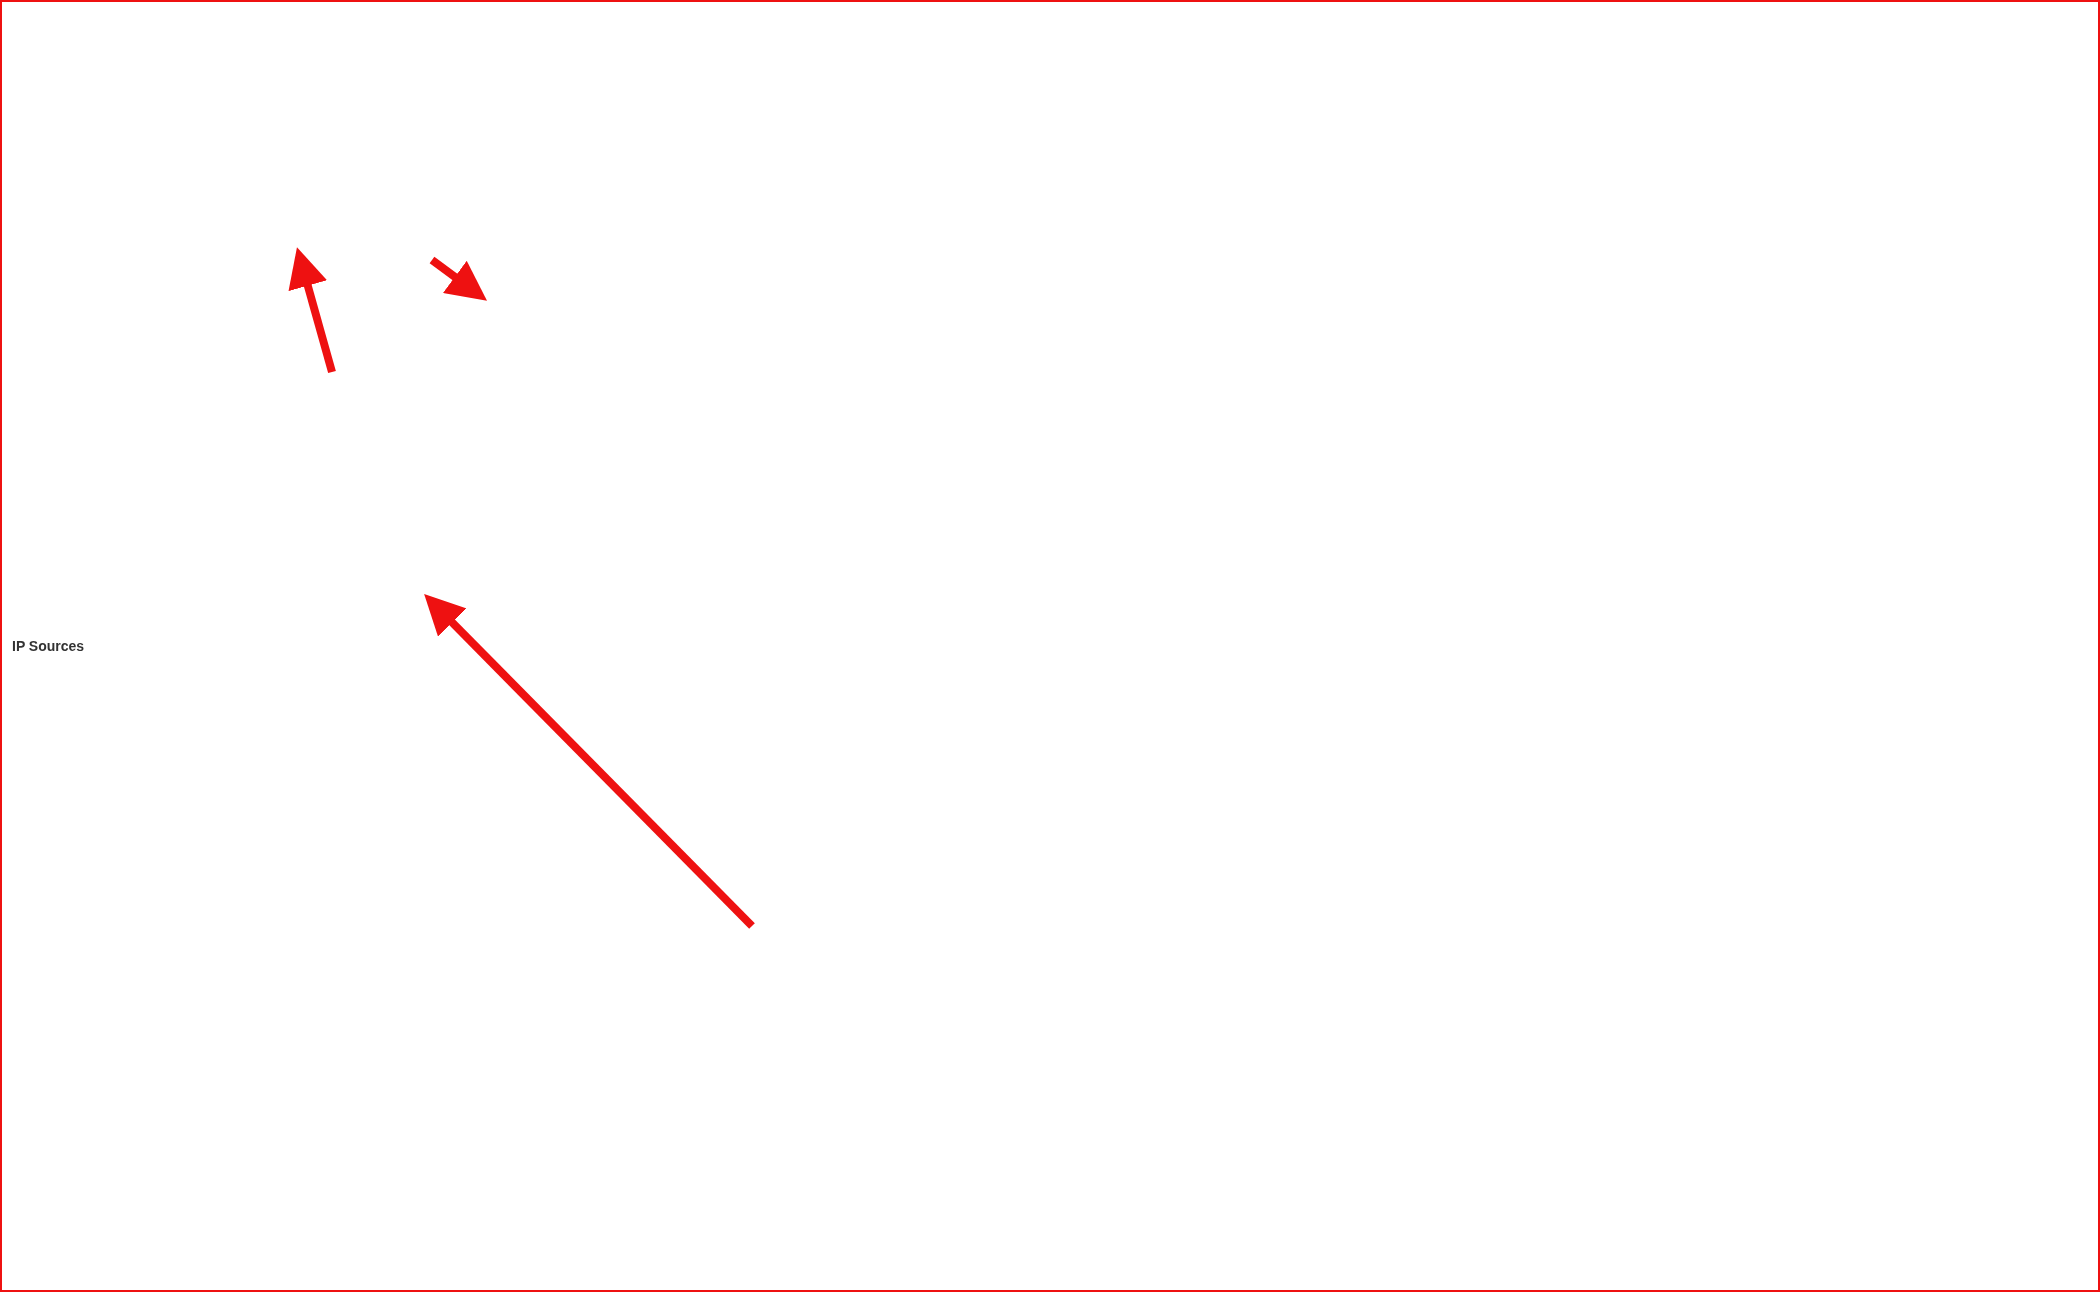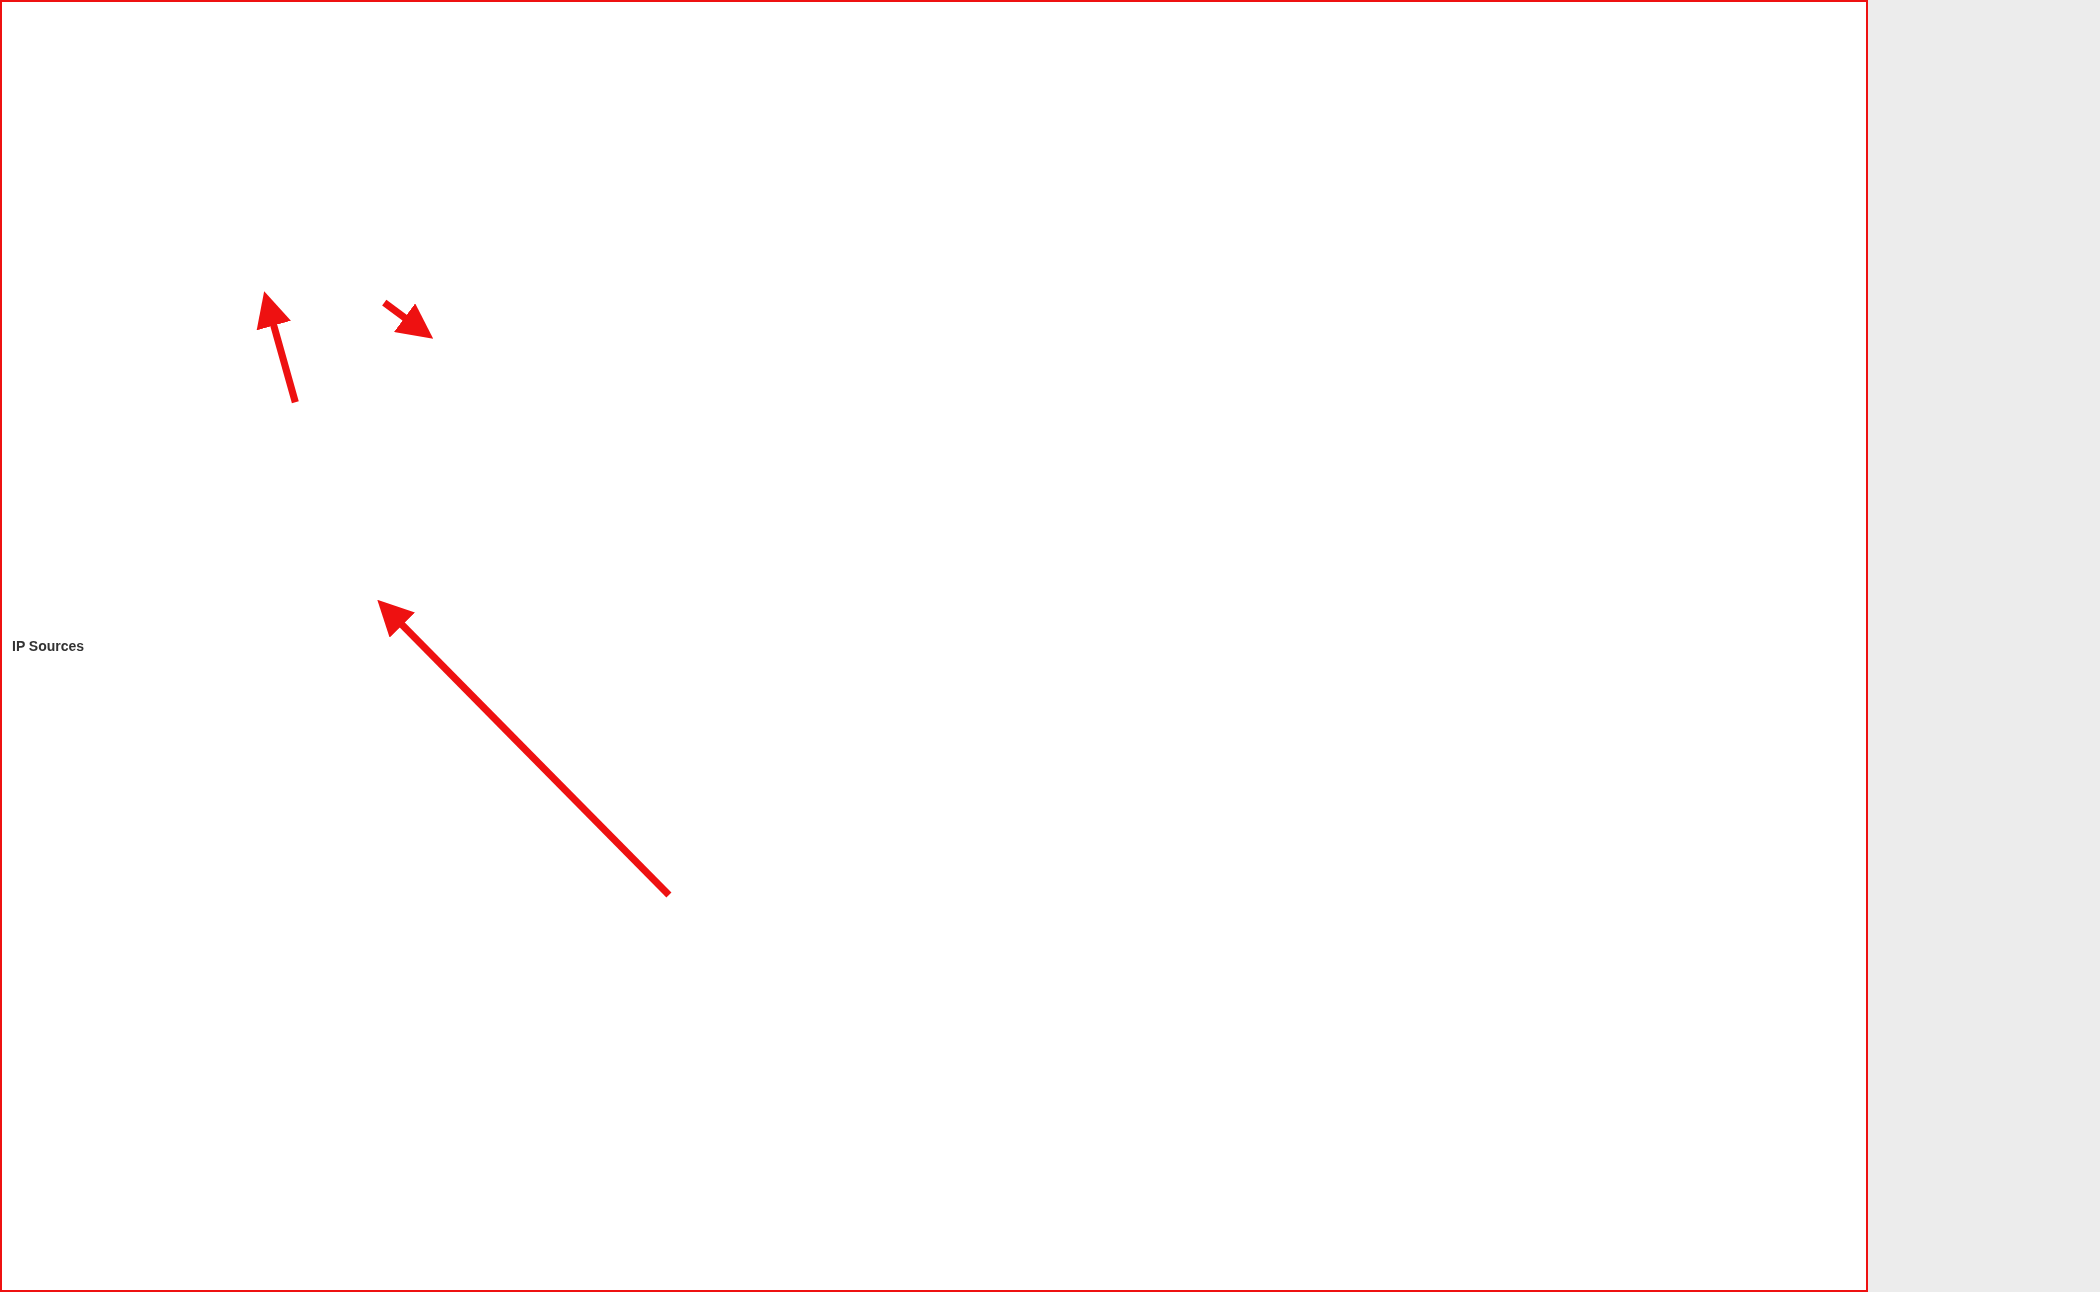--- a/index.html
+++ b/index.html
@@ -1,18 +1,18 @@
 <!DOCTYPE html>
 <html><head>
 <meta charset="utf-8">
 <style>
 *{margin:0;padding:0;box-sizing:border-box;}
 html,body{width:2100px;height:1292px;}
 body{font-family:"Liberation Sans","DejaVu Sans",sans-serif;font-size:15px;color:#1a1a1a;background:#ececec;overflow:hidden;}
-.app{position:relative;width:1868px;height:1292px;display:flex;flex-direction:column;background:#efefef;}
+.app{position:relative;width:2100px;height:1292px;display:flex;flex-direction:column;background:#efefef;}
 
 
 .titlebar{height:32px;flex:none;display:flex;align-items:center;background:#f3f3f3;border-bottom:1px solid #dcdcdc;padding-left:8px;gap:8px;}
 .vlogo{width:17px;height:17px;background:linear-gradient(135deg,#f5a623,#e0312f);clip-path:polygon(0 0,100% 50%,0 100%);flex:none;}
 .title-text{font-size:14px;color:#111;}
 .winbtns{margin-left:auto;display:flex;height:100%;}
 .winbtn{width:42px;display:flex;align-items:center;justify-content:center;font-size:15px;color:#333;}
 .winbtn.close{background:#b8372a;color:#fff;}
 .menubar{height:30px;flex:none;display:flex;align-items:center;background:#f3f3f3;border-bottom:1px solid #e2e2e2;padding:0 8px;}
 .menu-item{padding:3px 10px;color:#222;font-size:14.5px;}

